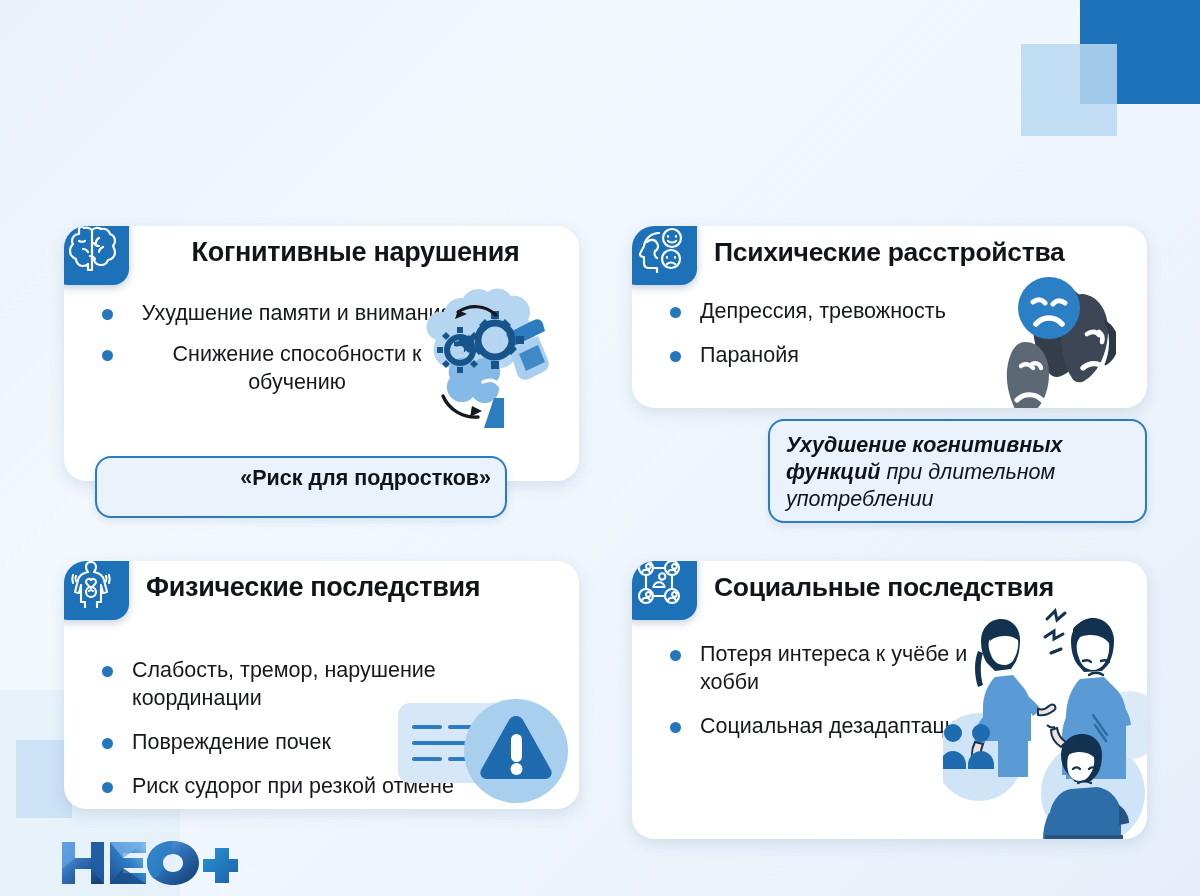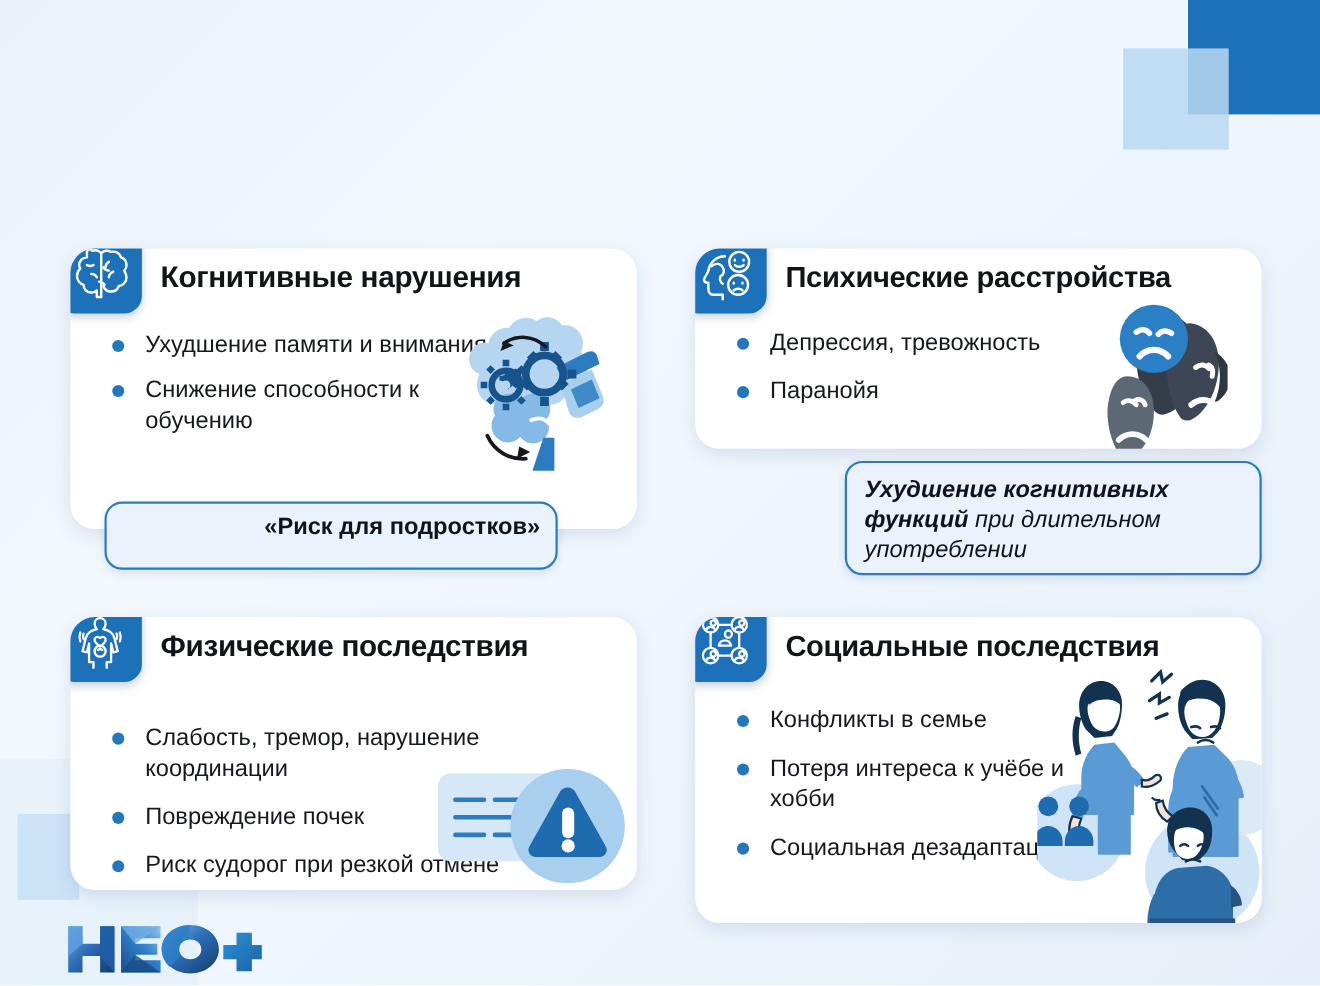--- a/index.html
+++ b/index.html
@@ -41,21 +41,21 @@
   }
 
   
   .card {
     position:absolute;
     background:#ffffff;
     border-radius:22px;
     box-shadow:0 5px 16px rgba(40,80,130,.13);
     overflow:hidden;
   }
-  #card-cognitive { left:64px;  top:226px; width:515px; height:255px; }
+  #card-cognitive { left:64px;  top:226px; width:515px; height:255px;text-align:center; }
   #card-mental    { left:632px; top:226px; width:515px; height:182px; }
   #card-physical  { left:64px;  top:561px; width:515px; height:248px; }
   #card-social    { left:632px; top:561px; width:515px; height:278px; }
 
   
   .badge {
     position:absolute; left:-12px; top:-18px;
     width:77px; height:77px; border-radius:16px;
     background:#1D71B8;
     display:flex; align-items:center; justify-content:center;
@@ -327,21 +327,20 @@
         <circle cx="39" cy="40" r="7"></circle>
         <path d="M39 38.5a2.4 2.4 0 1 0 0-.1M34.8 45c.5-2 2.2-3.2 4.2-3.2s3.7 1.2 4.2 3.2"></path>
         <path d="M26 20.5a3.2 3.2 0 1 0 0-.1M20.4 31c.7-3 3-4.8 5.6-4.8s4.9 1.8 5.6 4.8z"></path>
         <path d="M20 12h12M20 40h12M13 19v14M39 19v14"></path>
       </svg>
     </div>
 
     <div class="card-title">Социальные последствия</div>
 
     <ul class="points">
-      <li>Конфликты в семье</li>
       <li>Потеря интереса к учёбе и хобби</li>
       <li>Социальная дезадаптация</li>
     </ul>
   </div>
 
   <div id="logo">
     <svg viewBox="0 0 178 46" height="46" width="178">
       <defs>
         <linearGradient id="g1" x1="0" y1="0" x2="1" y2="1">
           <stop offset="0%" stop-color="#7fb3e8"></stop>

